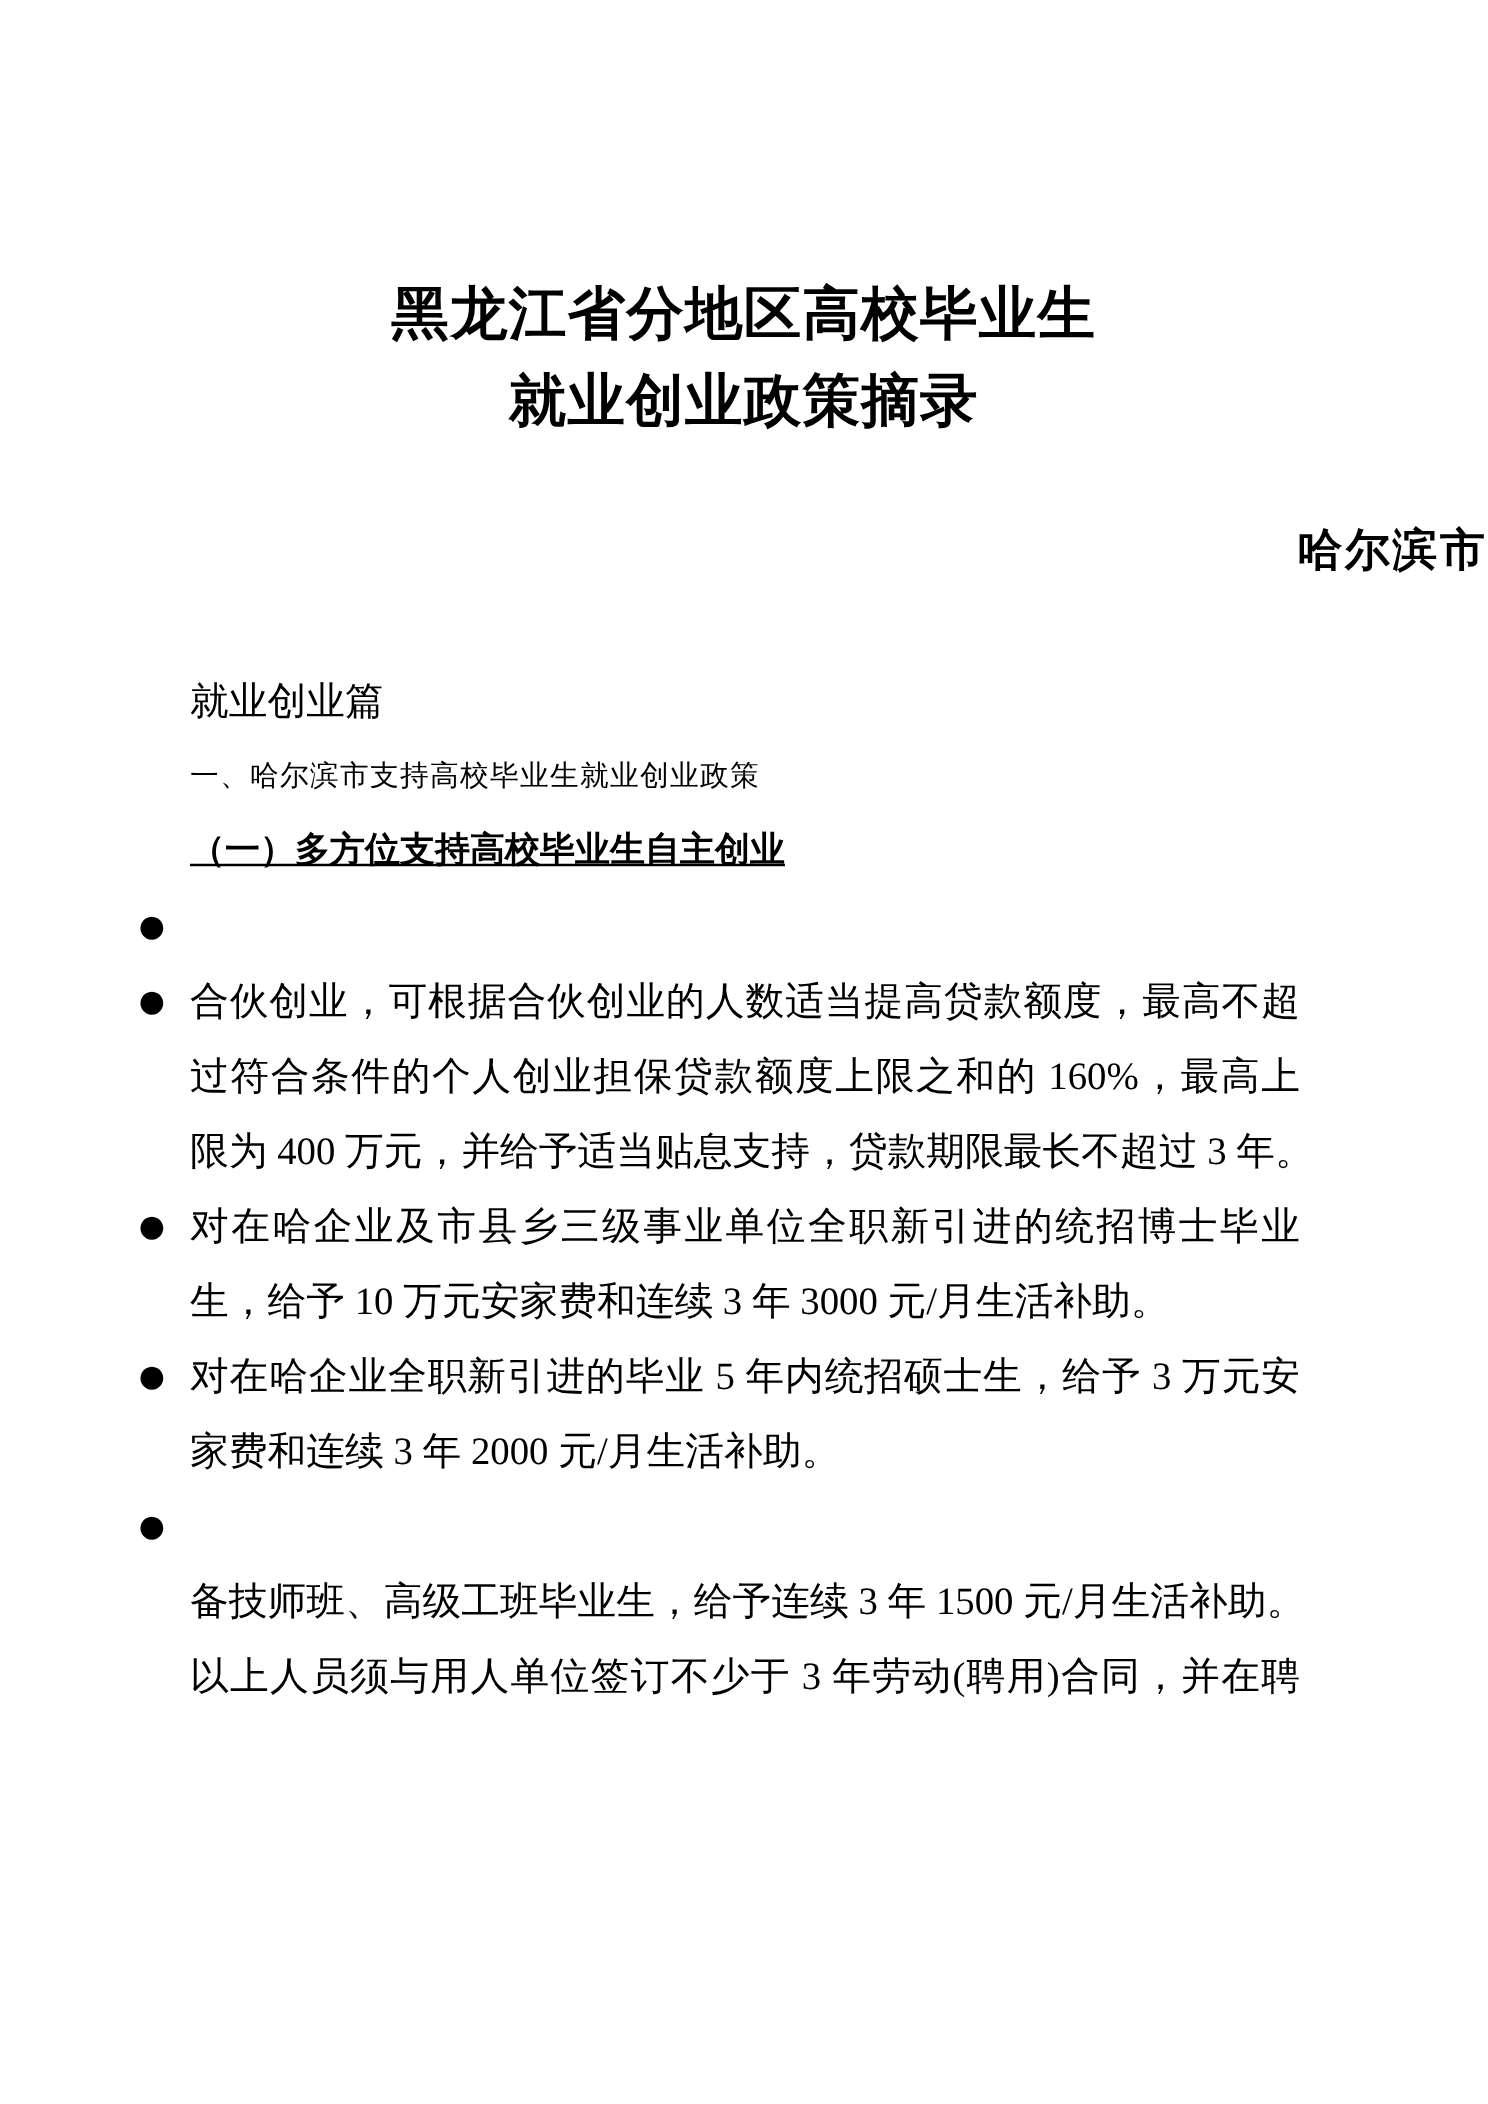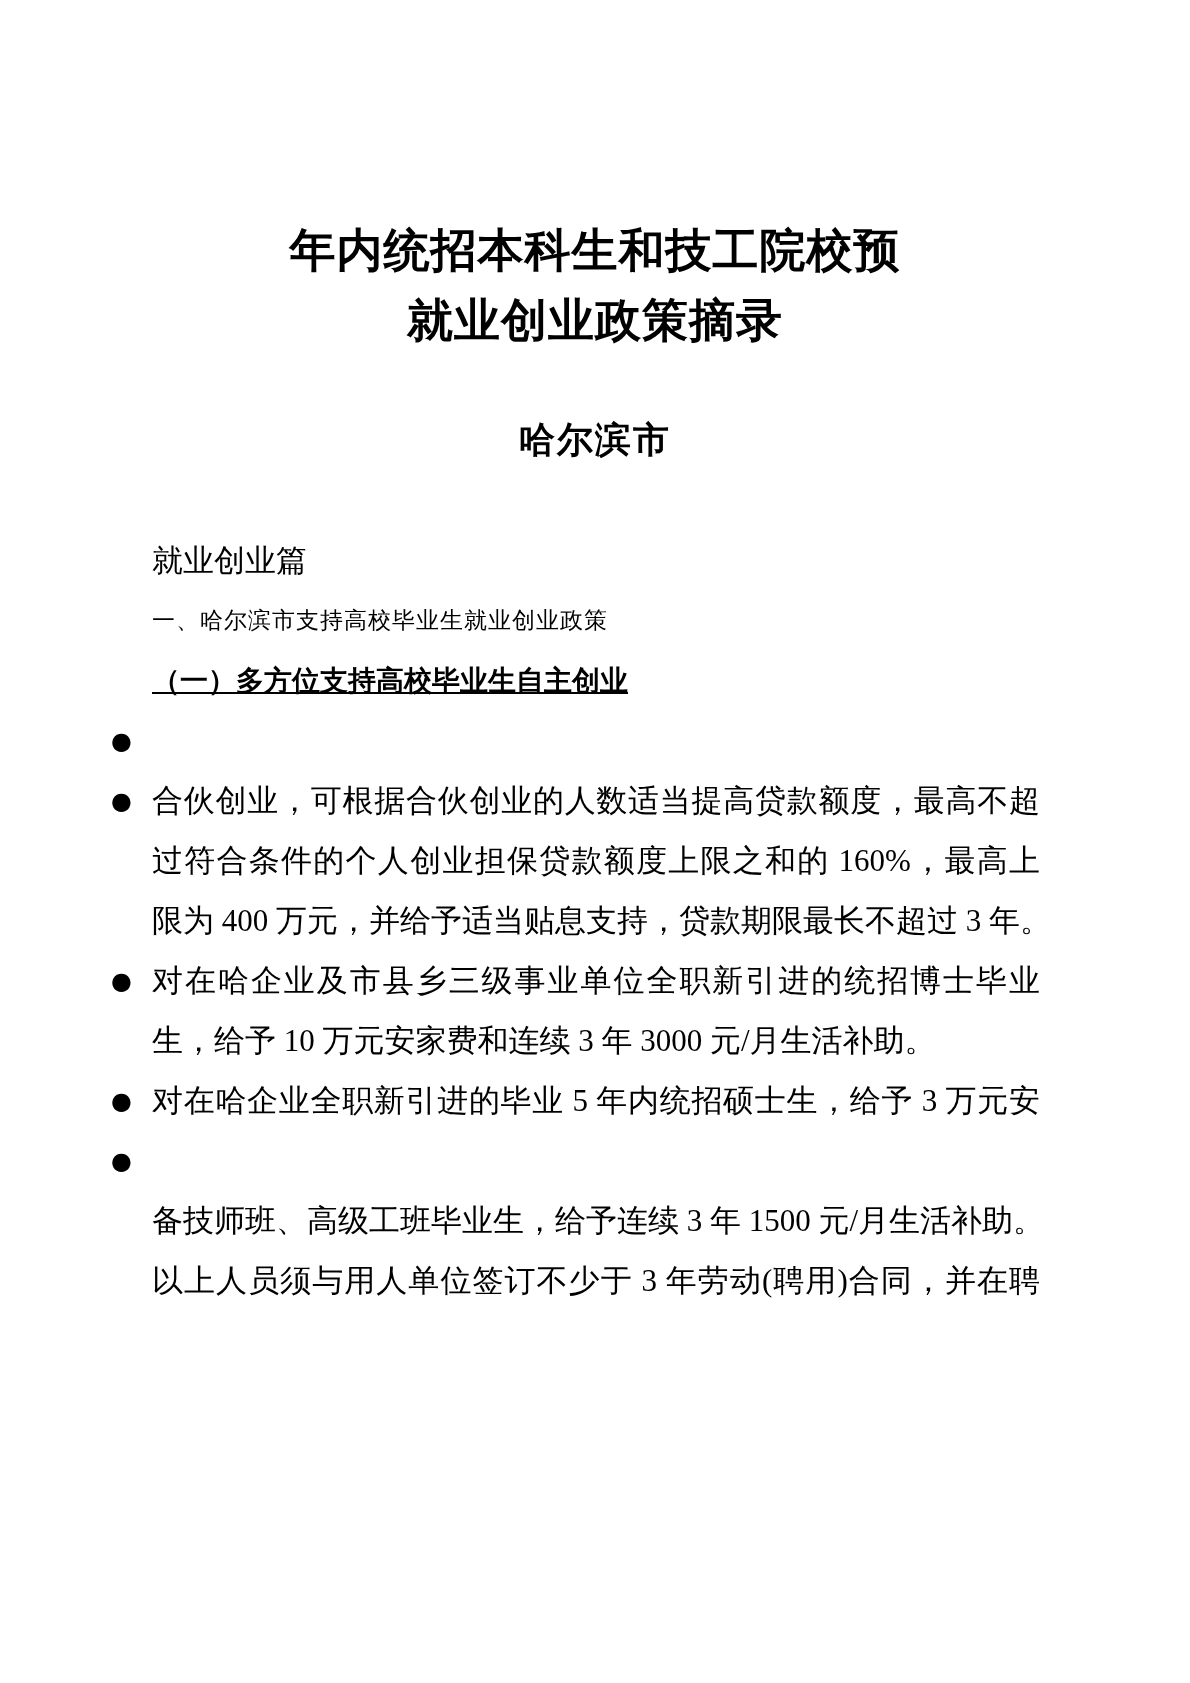--- a/index.html
+++ b/index.html
@@ -21,21 +21,21 @@
     font-size: 46px;
     font-weight: bold;
     line-height: 70px;
     letter-spacing: 1px;
   }
   .doc-subtitle {
     position: absolute;
     top: 418px;
     left: 0;
     width: 100%;
-    text-align: center;
+    text-align: right;
     font-size: 36px;
     font-weight: bold;
     line-height: 44px;
     letter-spacing: 2px;
   }
   .content {
     position: absolute;
     top: 531px;
     left: 152px;
     width: 888px;
@@ -75,21 +75,21 @@
     font-size: 24px;
     font-family: "DejaVu Sans", sans-serif;
   }
 </style>
 </head>
 <body>
 
 <div class="page">
 
   <div class="doc-title">
-    <div>年内统招本科生和技工院校预</div>
+    <div>黑龙江省分地区高校毕业生</div>
     <div>就业创业政策摘录</div>
   </div>
 
   <div class="doc-subtitle">哈尔滨市</div>
 
   <div class="content">
 
     <div class="row section-label">就业创业篇</div>
 
     <div class="row chapter-heading">一、哈尔滨市支持高校毕业生就业创业政策</div>
@@ -111,20 +111,21 @@
     <div class="row body-line fill bullet-first">
       <span class="bullet">●</span>
       <span>对在哈企业及市县乡三级事业单位全职新引进的统招博士毕业</span>
     </div>
     <div class="row body-line">生，给予 10 万元安家费和连续 3 年 3000 元/月生活补助。</div>
 
     <div class="row body-line fill bullet-first">
       <span class="bullet">●</span>
       <span>对在哈企业全职新引进的毕业 5 年内统招硕士生，给予 3 万元安</span>
     </div>
+    <div class="row body-line">家费和连续 3 年 2000 元/月生活补助。</div>
 
     <div class="row body-line fill bullet-first">
       <span class="bullet">●</span>
     </div>
     <div class="row body-line fill">备技师班、高级工班毕业生，给予连续 3 年 1500 元/月生活补助。</div>
     <div class="row body-line fill">以上人员须与用人单位签订不少于 3 年劳动(聘用)合同，并在聘</div>
 
   </div>
 </div>
 

